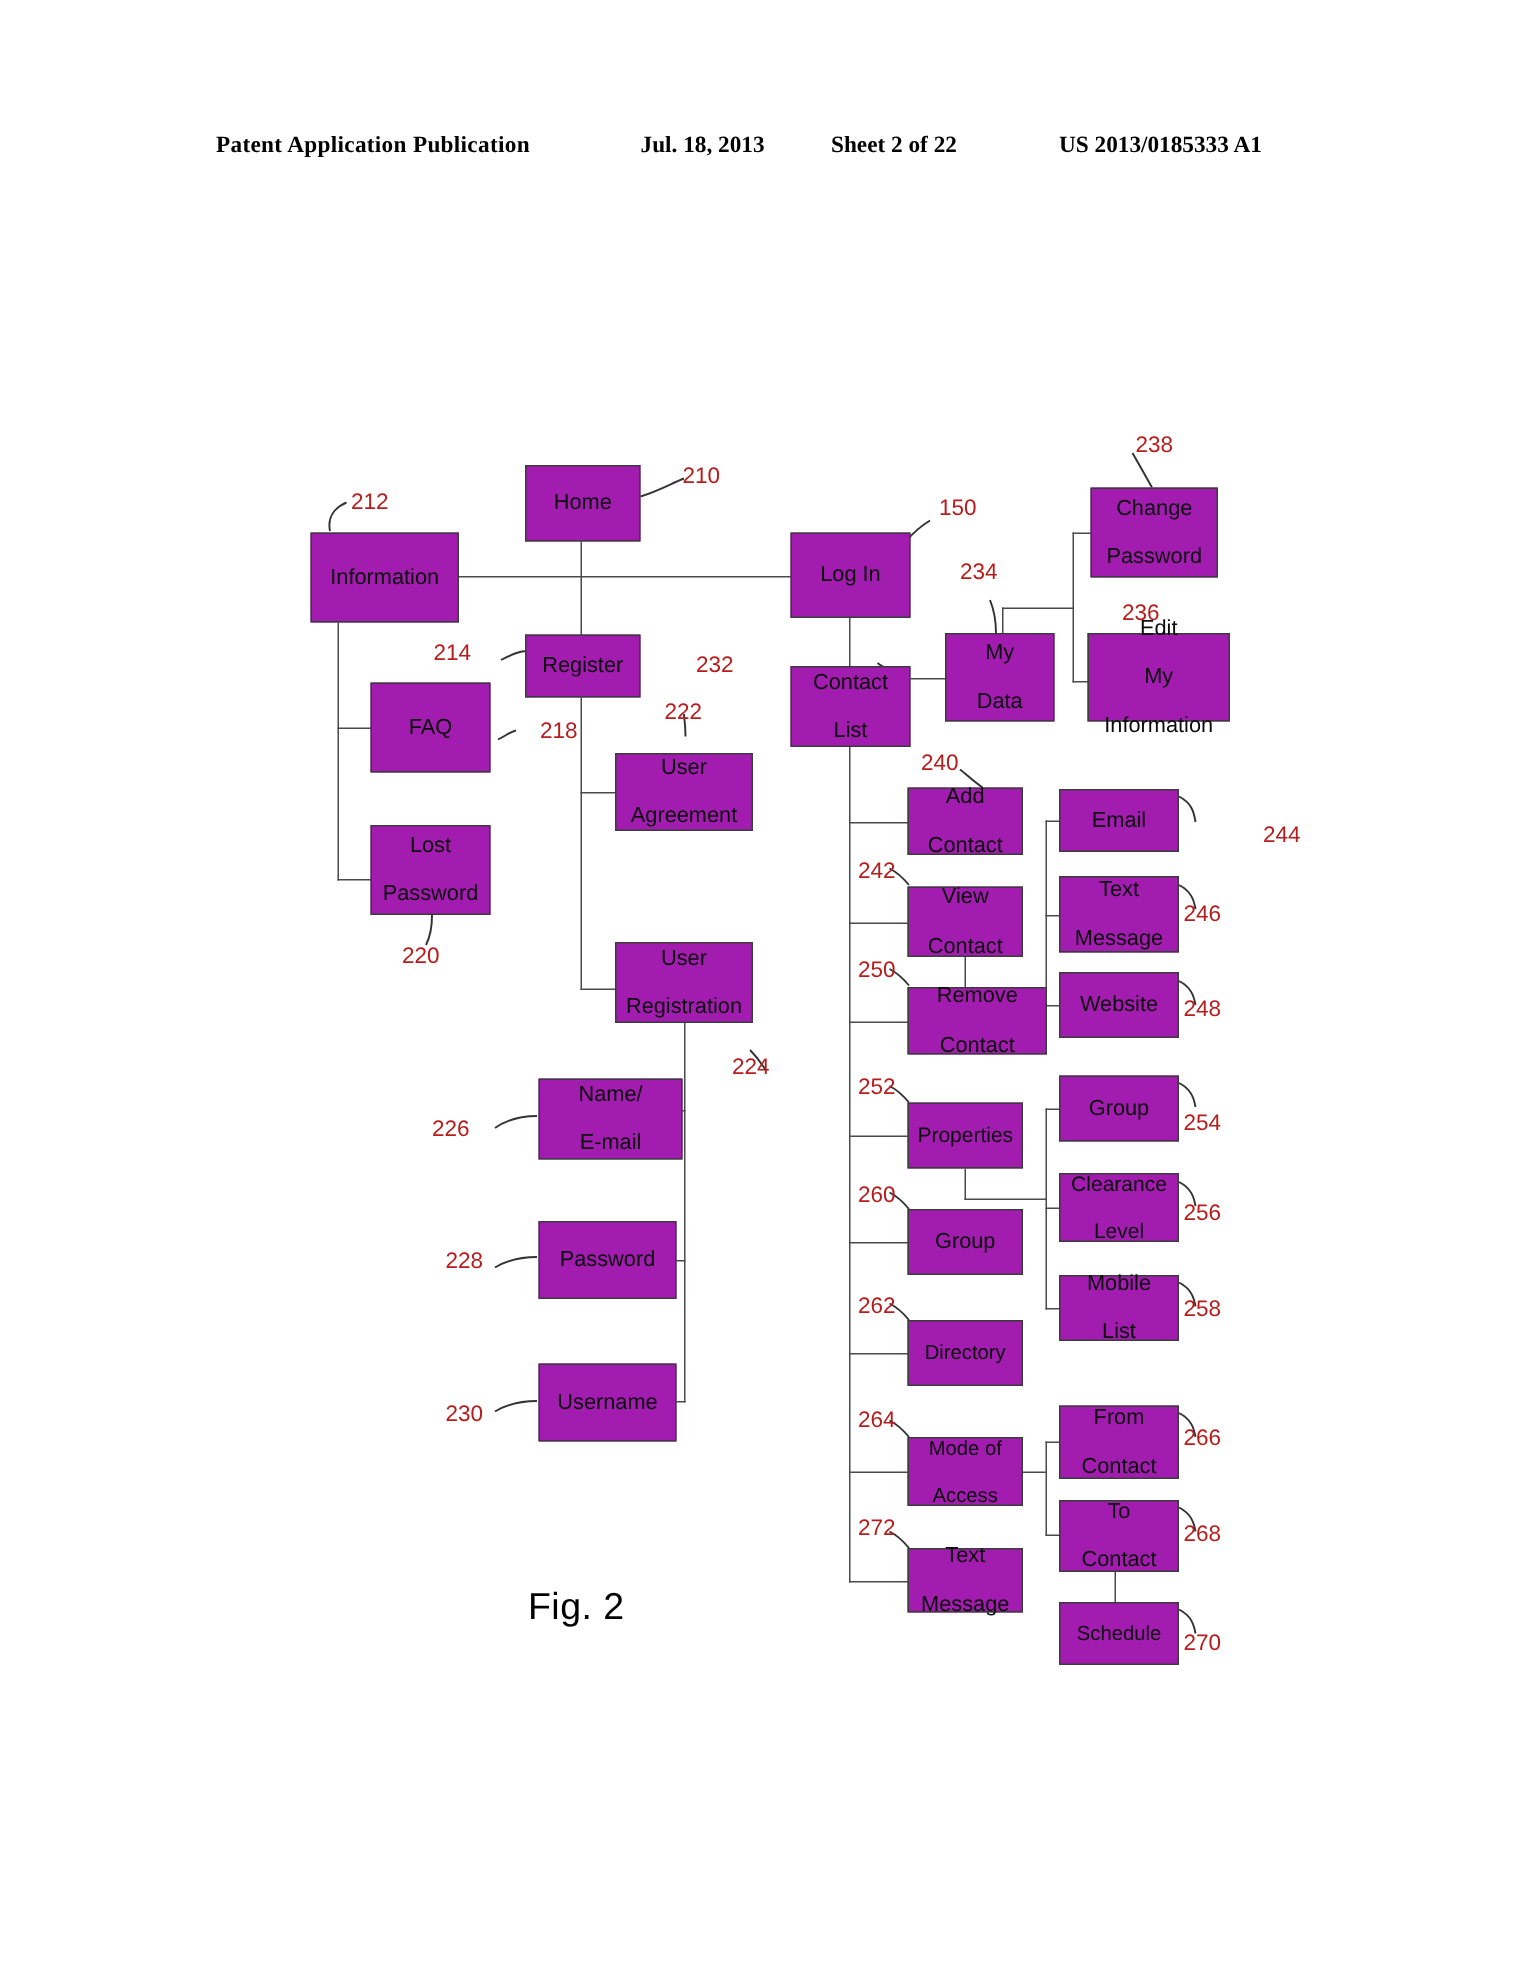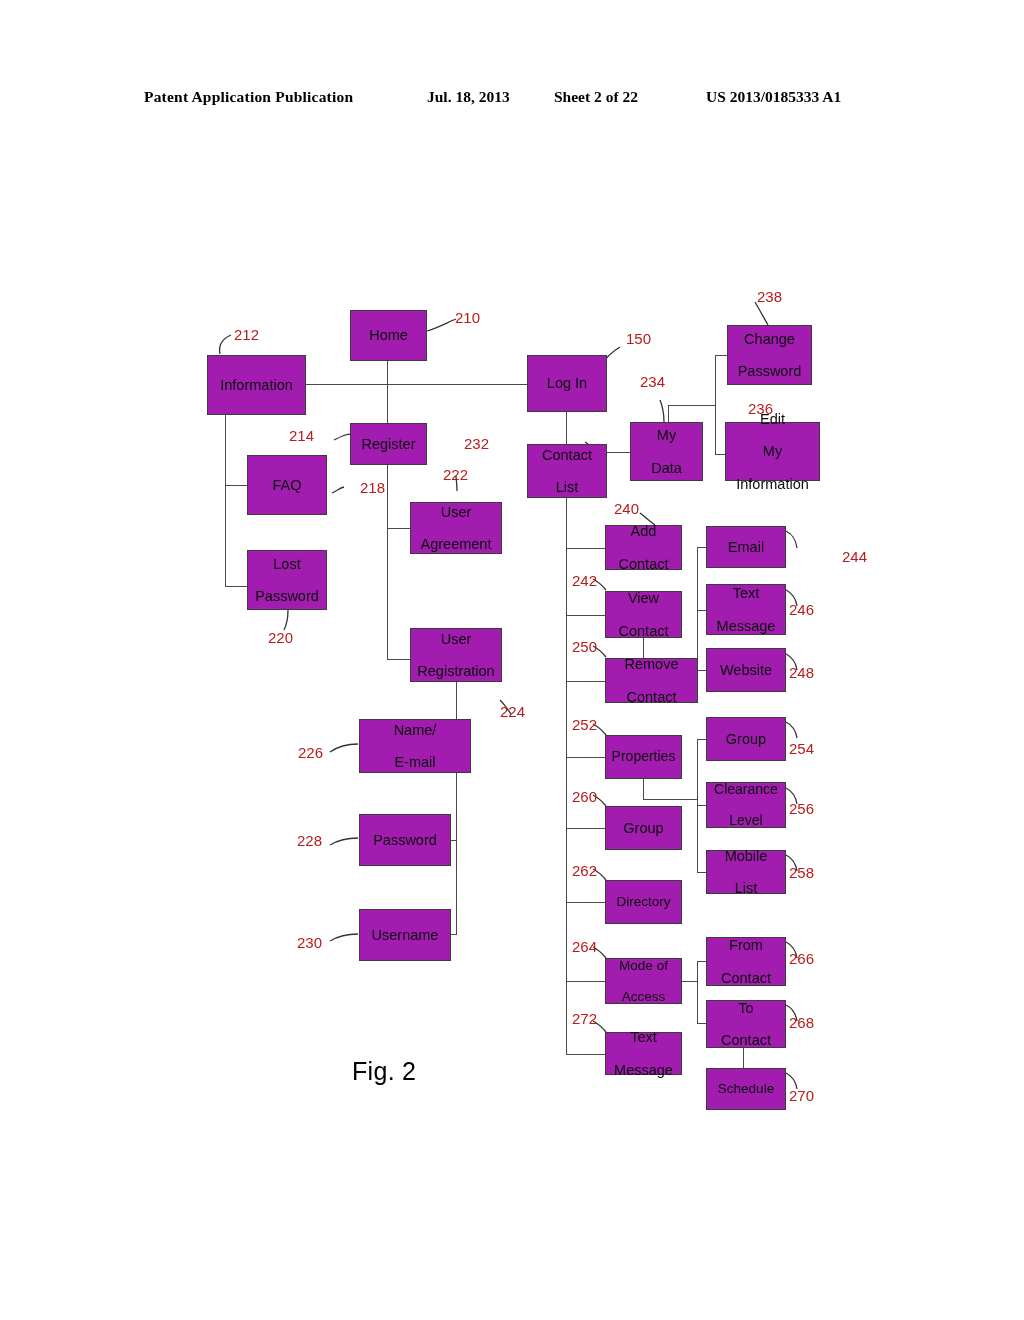--- a/index.html
+++ b/index.html
@@ -213,21 +213,21 @@
     </span>
   </div>
 
   <div class="bx" style="left:410px;top:628px;width:92px;height:54px;">
     <span>
       <span>User</span><br>
       <span>Registration</span>
     </span>
   </div>
 
-  <div class="bx" style="left:359px;top:719px;width:112px;height:54px;">
+  <div class="bx" style="left:359px;top:719px;width:96px;height:54px;">
     <span>
       <span>Name/</span><br>
       <span>E-mail</span>
     </span>
   </div>
 
   <div class="bx" style="left:359px;top:814px;width:92px;height:52px;">
     <span>Password</span>
   </div>
 
@@ -362,22 +362,22 @@
     </span>
   </div>
 
   <div class="ref" style="left:455px;top:309px;">210</div>
   <div class="ref" style="left:234px;top:326px;">212</div>
   <div class="ref" style="left:289px;top:427px;">214</div>
   <div class="ref" style="left:626px;top:330px;">150</div>
   <div class="ref" style="left:360px;top:479px;">218</div>
   <div class="ref" style="left:268px;top:629px;">220</div>
   <div class="ref" style="left:443px;top:466px;">222</div>
-  <div class="ref" style="left:500px;top:703px;">224</div>
-  <div class="ref" style="left:298px;top:744px;">226</div>
+  <div class="ref" style="left:488px;top:703px;">224</div>
+  <div class="ref" style="left:288px;top:744px;">226</div>
   <div class="ref" style="left:297px;top:832px;">228</div>
   <div class="ref" style="left:297px;top:934px;">230</div>
   <div class="ref" style="left:464px;top:435px;">232</div>
   <div class="ref" style="left:640px;top:373px;">234</div>
   <div class="ref" style="left:748px;top:400px;">236</div>
   <div class="ref" style="left:757px;top:288px;">238</div>
   <div class="ref" style="left:614px;top:500px;">240</div>
   <div class="ref" style="left:572px;top:572px;">242</div>
   <div class="ref" style="left:826px;top:548px;margin-left:16px;">244</div>
   <div class="ref" style="left:789px;top:601px;">246</div>

